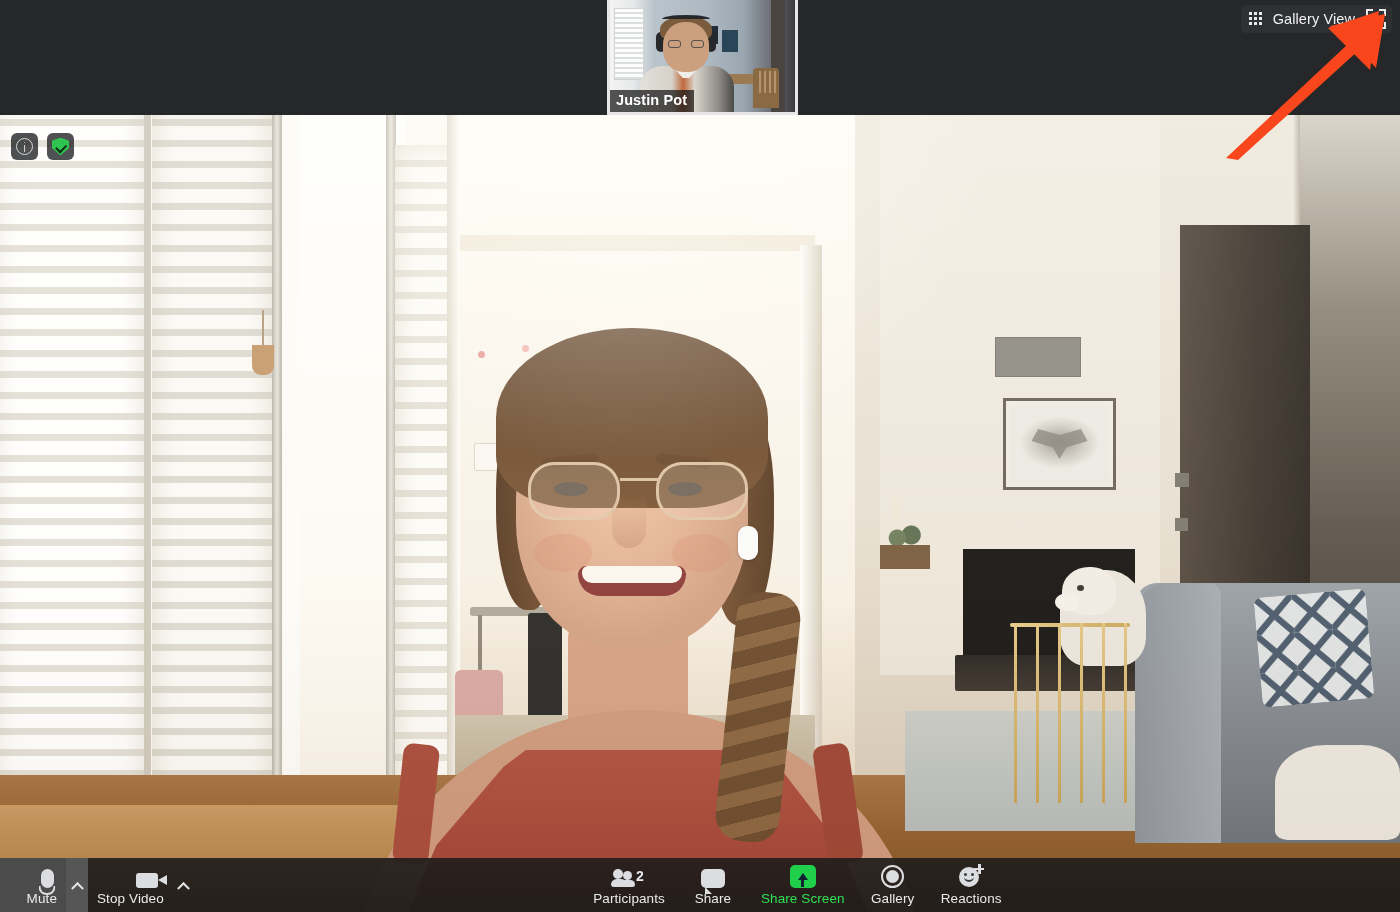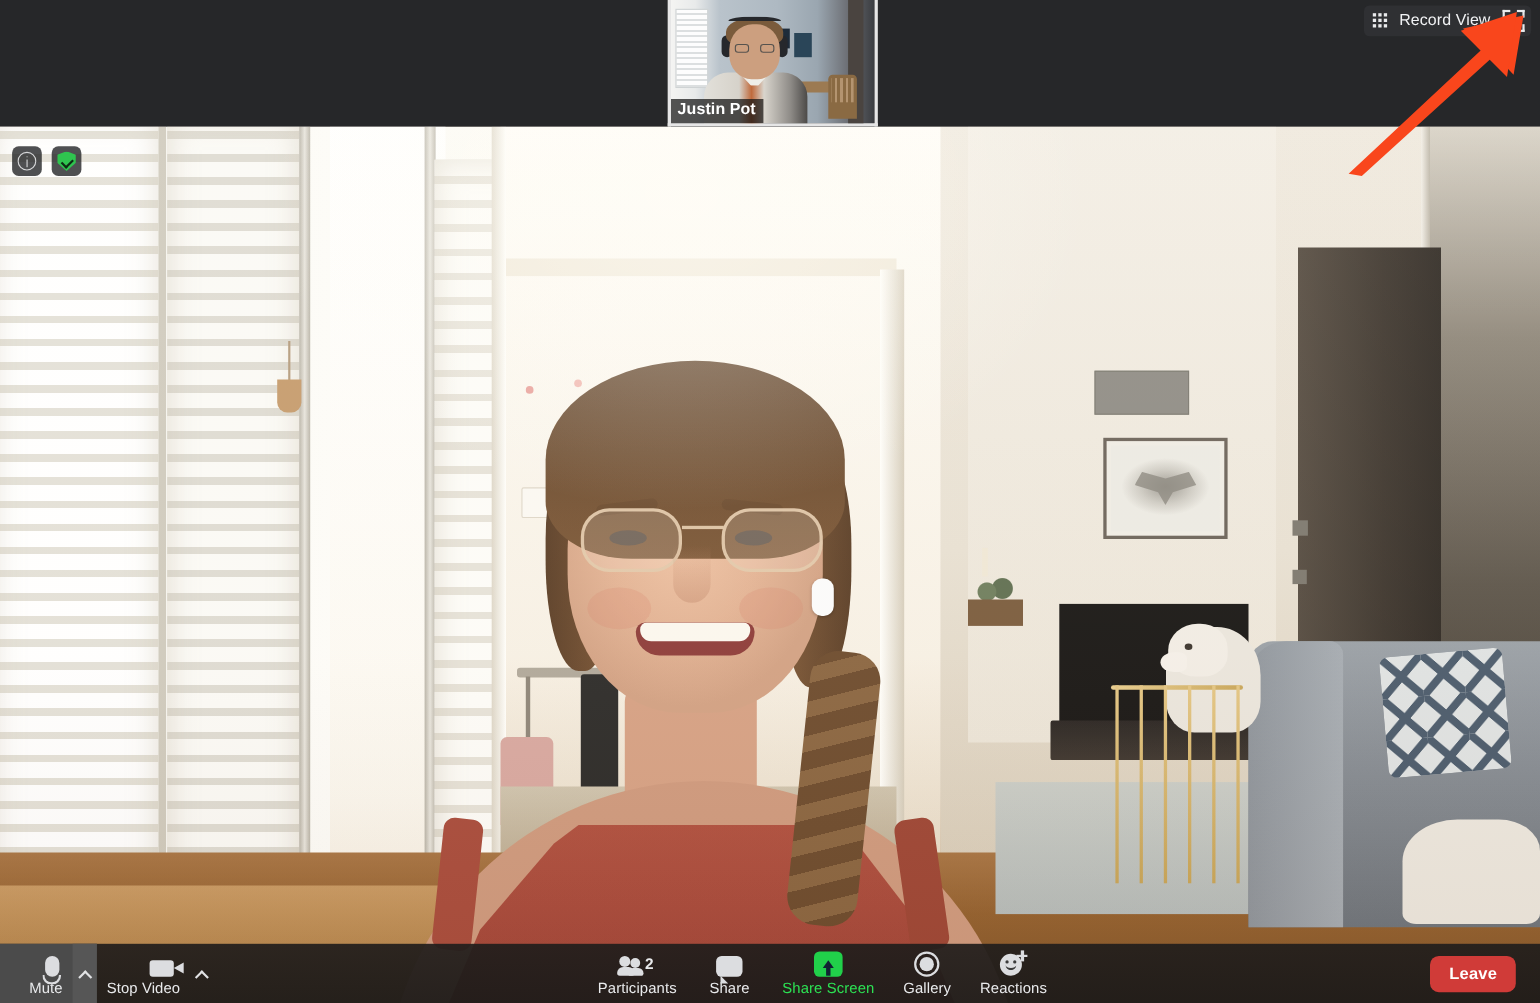--- a/index.html
+++ b/index.html
@@ -464,21 +464,21 @@
         <i></i>
           <i></i>
           <i style="margin-right:0"></i>
         <i></i>
           <i></i>
           <i style="margin-right:0"></i>
         <i></i>
           <i></i>
           <i style="margin-right:0"></i>
       </span>
-      <span class="gallery-label">Record View</span>
+      <span class="gallery-label">Gallery View</span>
       <span class="fs-btn">
         <span class="tl"></span>
           <span class="tr"></span>
           <span class="bl"></span>
           <span class="br"></span>
       </span>
     </div>
 
     <div class="selfview">
       <div class="sv-room"></div>
@@ -588,18 +588,15 @@
               <span class="e1"></span>
               <span class="e2"></span>
             <span class="sm"></span>
               <span class="plus"></span>
           </div>
         </div>
         <div class="lbl">Reactions</div>
       </div>
     </div>
 
-    <div class="tb-right">
-      <div class="leave-btn">Leave</div>
-    </div>
   </div>
 
 </div>
 
 </body></html>

